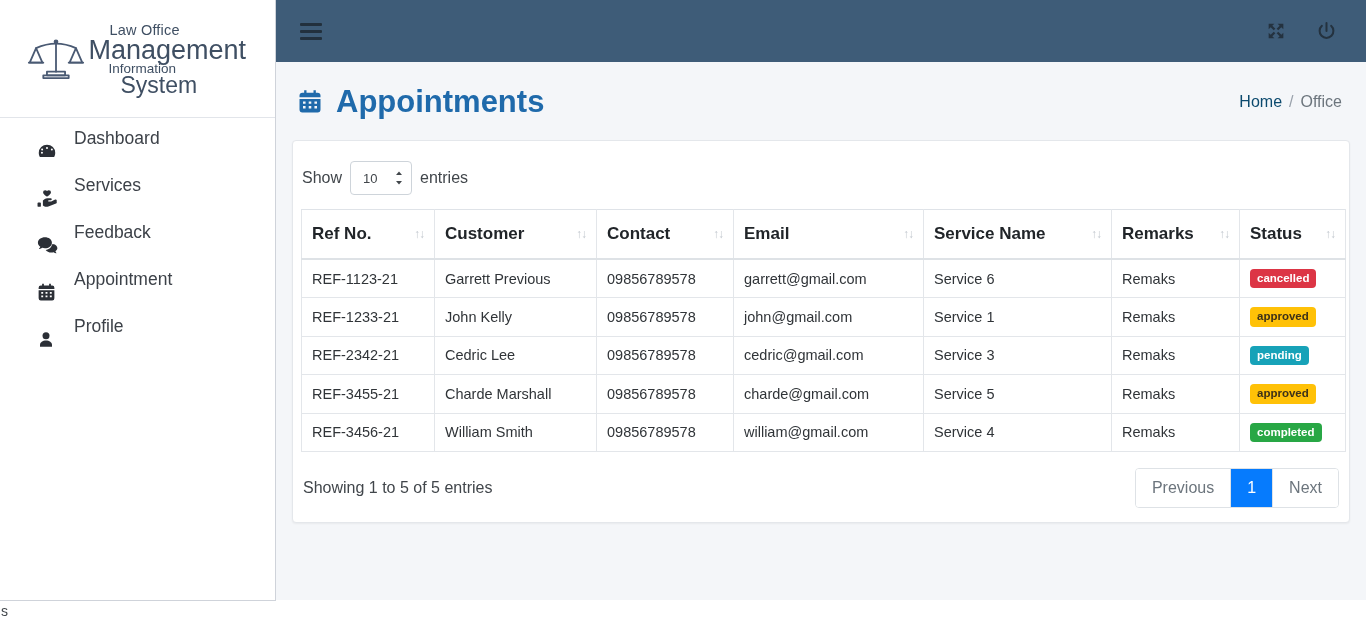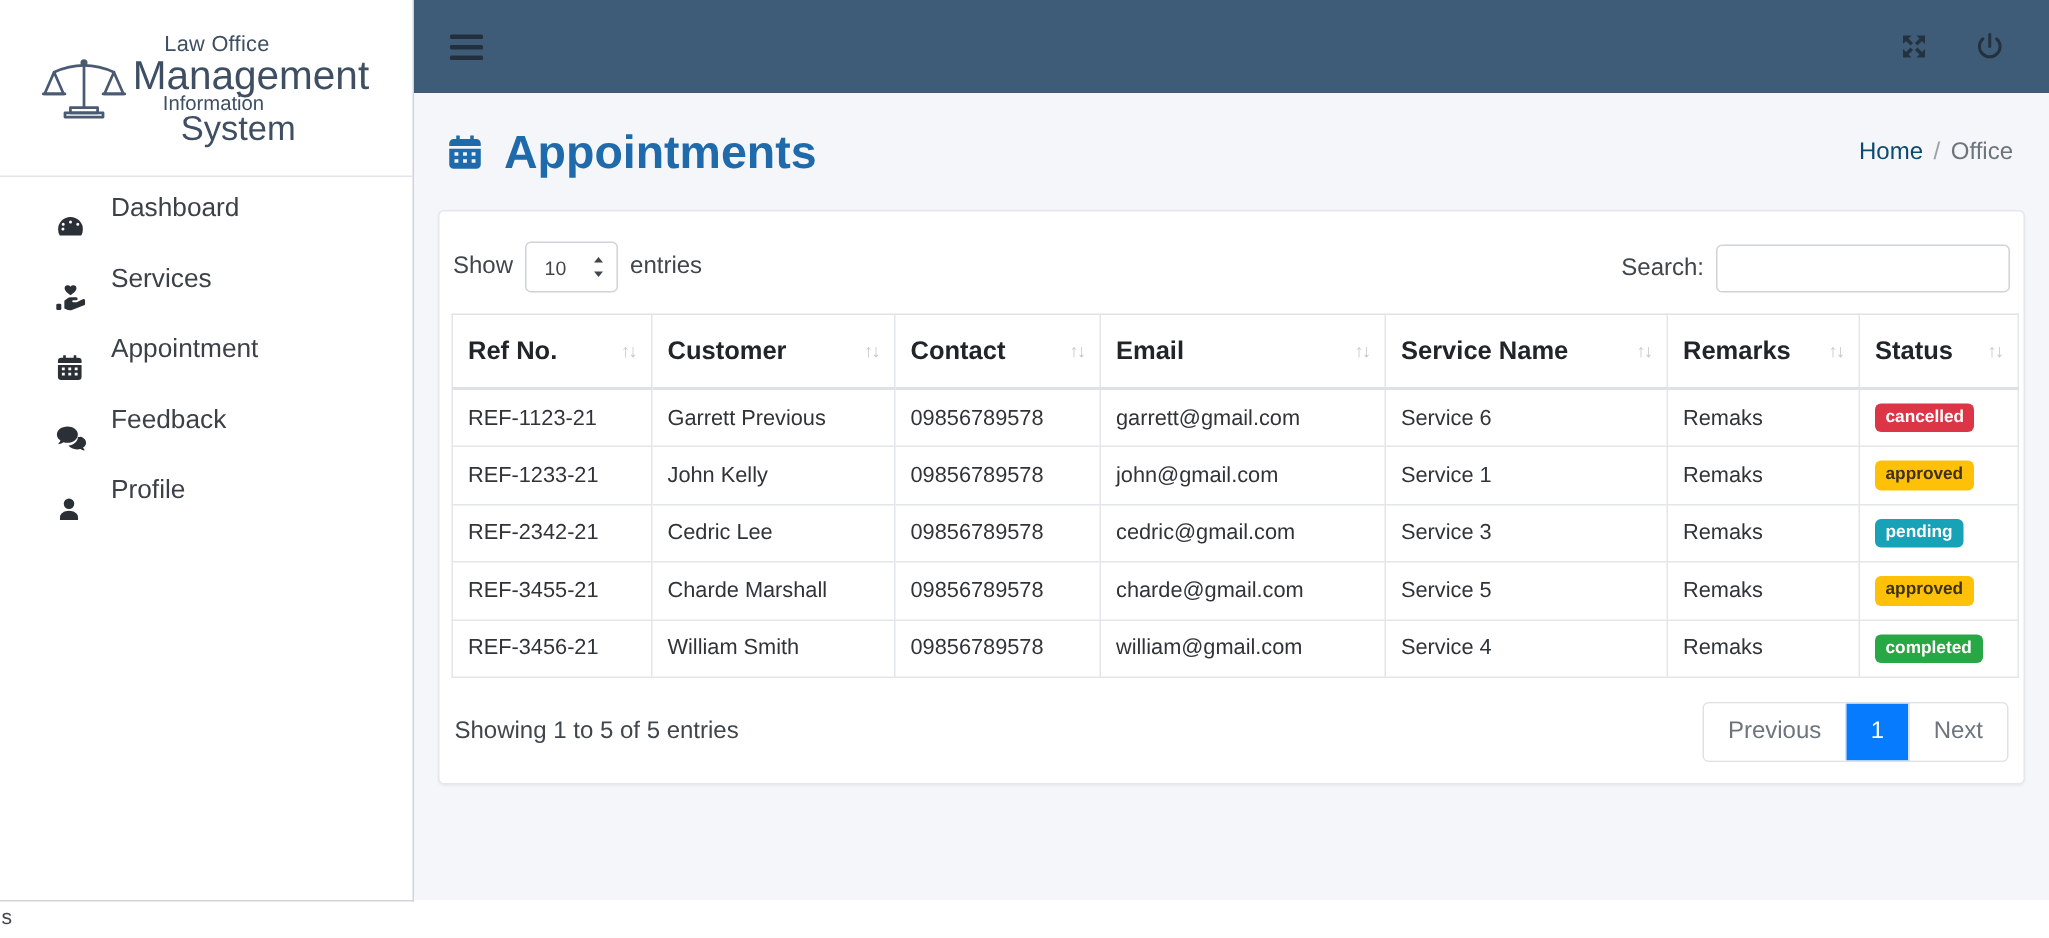--- a/index.html
+++ b/index.html
@@ -99,21 +99,21 @@
   .card {
     position: absolute; left: 16px; top: 78px;
     width: 1058px;
     background: #ffffff;
     border: 1px solid #e4e7eb;
     border-radius: 4px;
     box-shadow: 0 1px 2px rgba(0,0,0,.05);
     padding: 14px 8px 10px 8px;
   }
   .dt-top {
-    display: flex; align-items: flex-end;
+    display: flex; align-items: flex-start;
     padding: 6px 0 14px 0;
   }
   .dt-length {
     display: flex; align-items: center; gap: 8px;
     font-size: 16px; color: #41464b; margin-left: 1px;
   }
   .sel-wrap { position: relative; }
   .len-select {
     appearance: none; -webkit-appearance: none;
     font-family: "Liberation Sans", sans-serif;
@@ -251,35 +251,35 @@
             <path d="M13.4 3.3a2.3 2.3 0 00-1.9 1 2.3 2.3 0 00-1.9-1 2.2 2.2 0 00-2.2 2.3c0 2 3 3.9 4.1 4.6 1.1-.7 4.1-2.6 4.1-4.6a2.2 2.2 0 00-2.2-2.3z"></path>
             <path d="M2.5 16.2a.9.9 0 00-.9.9v2.6a.9.9 0 00.9.9h1.7a.9.9 0 00.9-.9v-2.6a.9.9 0 00-.9-.9z"></path>
             <path d="M21.6 13.6a1.2 1.2 0 00-1.6-.5l-4.2 2.1h-2.4a.7.7 0 010-1.4h2a1 1 0 100-2.1h-3.6a4.4 4.4 0 00-2.6.9l-2 1.5v5.3l1.2.6a5.6 5.6 0 004.5.3l8-3a1.2 1.2 0 00.7-1.6z"></path>
           </svg>
         </span>
         <span class="nav-label">Services</span>
       </a>
 
       <a class="nav-item">
         <span class="nav-ico">
-          <svg width="21" height="21" viewBox="0 0 24 24" fill="currentColor">
-            <path d="M7 2v2H5.5A2.5 2.5 0 003 6.5V8h18V6.5A2.5 2.5 0 0018.5 4H17V2h-2v2H9V2zM3 9.5v9A2.5 2.5 0 005.5 21h13a2.5 2.5 0 002.5-2.5v-9zm3 2h2.2v2H6zm4.9 0h2.2v2h-2.2zm4.9 0H18v2h-2.2zM6 15.5h2.2v2H6zm4.9 0h2.2v2h-2.2zm4.9 0H18v2h-2.2z"></path>
-          </svg>
-        </span>
-        <span class="nav-label">Appointment</span>
-      </a>
-
-      <a class="nav-item">
-        <span class="nav-ico">
           <svg width="23" height="23" viewBox="0 0 24 24" fill="currentColor">
             <path d="M9.3 3.4C5.3 3.4 2 5.9 2 9c0 1.7 1 3.2 2.5 4.2a6 6 0 01-1.3 2 .3.3 0 00.3.5 7 7 0 003.1-1.3 9.6 9.6 0 002.7.4c4 0 7.3-2.5 7.3-5.8S13.3 3.4 9.3 3.4z"></path>
             <path d="M16.6 10.7c0 3.1-2.9 5.6-6.5 6 1 1.6 3.3 2.7 6 2.7a9.7 9.7 0 002.3-.3 6 6 0 002.6 1.1.3.3 0 00.3-.4 5 5 0 01-1.1-1.7c1.3-.8 2.1-2 2.1-3.4 0-2.1-1.9-3.8-4.4-4.3a4 4 0 01.7.3z"></path>
           </svg>
         </span>
         <span class="nav-label">Feedback</span>
+      </a>
+
+      <a class="nav-item">
+        <span class="nav-ico">
+          <svg width="21" height="21" viewBox="0 0 24 24" fill="currentColor">
+            <path d="M7 2v2H5.5A2.5 2.5 0 003 6.5V8h18V6.5A2.5 2.5 0 0018.5 4H17V2h-2v2H9V2zM3 9.5v9A2.5 2.5 0 005.5 21h13a2.5 2.5 0 002.5-2.5v-9zm3 2h2.2v2H6zm4.9 0h2.2v2h-2.2zm4.9 0H18v2h-2.2zM6 15.5h2.2v2H6zm4.9 0h2.2v2h-2.2zm4.9 0H18v2h-2.2z"></path>
+          </svg>
+        </span>
+        <span class="nav-label">Appointment</span>
       </a>
 
       <a class="nav-item">
         <span class="nav-ico">
           <svg width="20" height="20" viewBox="0 0 24 24" fill="currentColor">
             <circle cx="12" cy="7" r="4.2"></circle>
             <path d="M12 12.6c-4 0-7.2 2.3-7.2 5.1V20h14.4v-2.3c0-2.8-3.2-5.1-7.2-5.1z"></path>
           </svg>
         </span>
         <span class="nav-label">Profile</span>
@@ -337,24 +337,20 @@
             <span class="sel-arrows">
               <svg width="10" height="16" viewBox="0 0 10 16" fill="currentColor">
                 <path d="M5 1.4l3 3.6H2z"></path>
                 <path d="M5 14.6l3-3.6H2z"></path>
               </svg>
             </span>
           </span>
           <span>entries</span>
         </div>
 
-        <div class="dt-filter">
-          <span>Search:</span>
-          <input class="search-input" type="text" value="" style="">
-        </div>
       </div>
 
       <table class="dt">
         <colgroup>
           <col class="col-ref">
             <col class="col-cust">
             <col class="col-contact">
           <col class="col-email">
             <col class="col-service">
             <col class="col-remarks">

